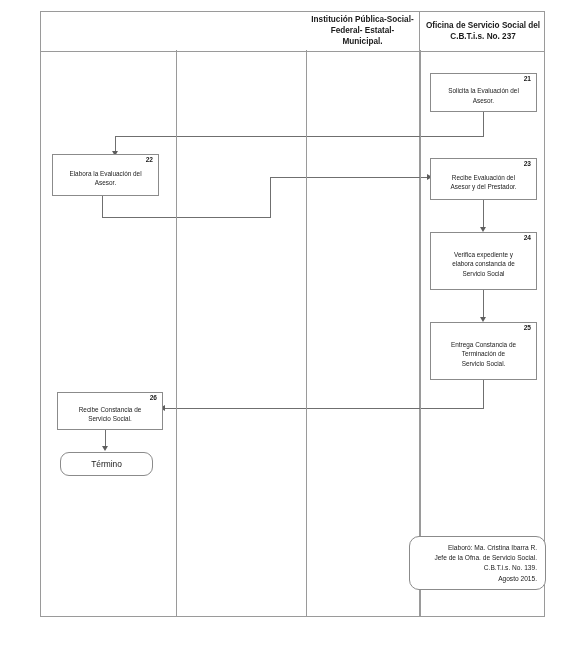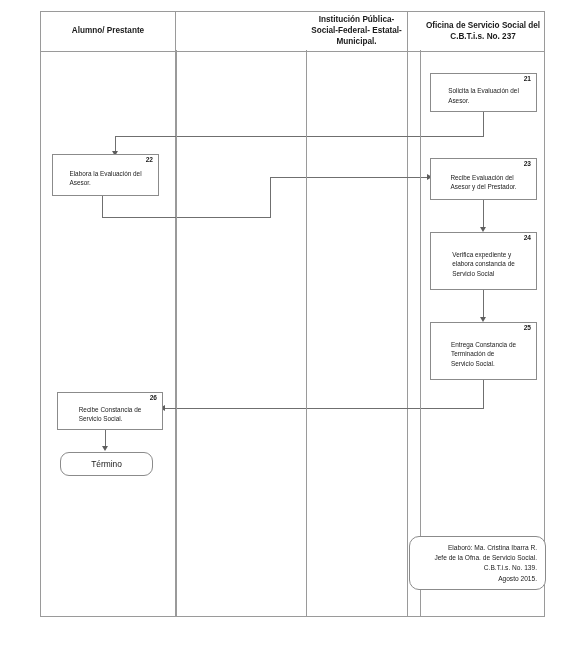--- a/index.html
+++ b/index.html
@@ -83,20 +83,21 @@
     font-weight: bold;
     line-height: 1;
   }
   .node .txt {
     position: absolute;
     left: 0; right: 0;
     top: 0; bottom: 0;
     display: flex;
     align-items: center;
     justify-content: center;
+    text-align: center;
     font-size: 6.4px;
     line-height: 1.45;
     padding: 9px 5px 3px 5px;
     box-sizing: border-box;
     white-space: pre-line;
   }
   .node.terminal {
     border-radius: 9px;
   }
   .node.terminal .txt {
@@ -145,26 +146,23 @@
     border-left: 5px solid #5d5d5d;
   }
 </style>
 </head>
 <body>
 
 <div id="flow-root">
 
   <div class="lane-table">
 
-    <div class="lane-col" style="left:0px; width:135px;">
-      <div class="lane-title">Alumno/ Prestante</div>
-    </div>
-
-
-    <div class="lane-col" style="left:265px; width:102px;">
+
+
+    <div class="lane-col" style="left:265px; width:114px;">
       <div class="lane-title">Institución
 Pública-Social-Federal-
 Estatal- Municipal.</div>
     </div>
 
     <div class="lane-col last" style="left:379px; width:126px;">
       <div class="lane-title">Oficina de
 Servicio Social del
 C.B.T.i.s. No. 237</div>
     </div>

